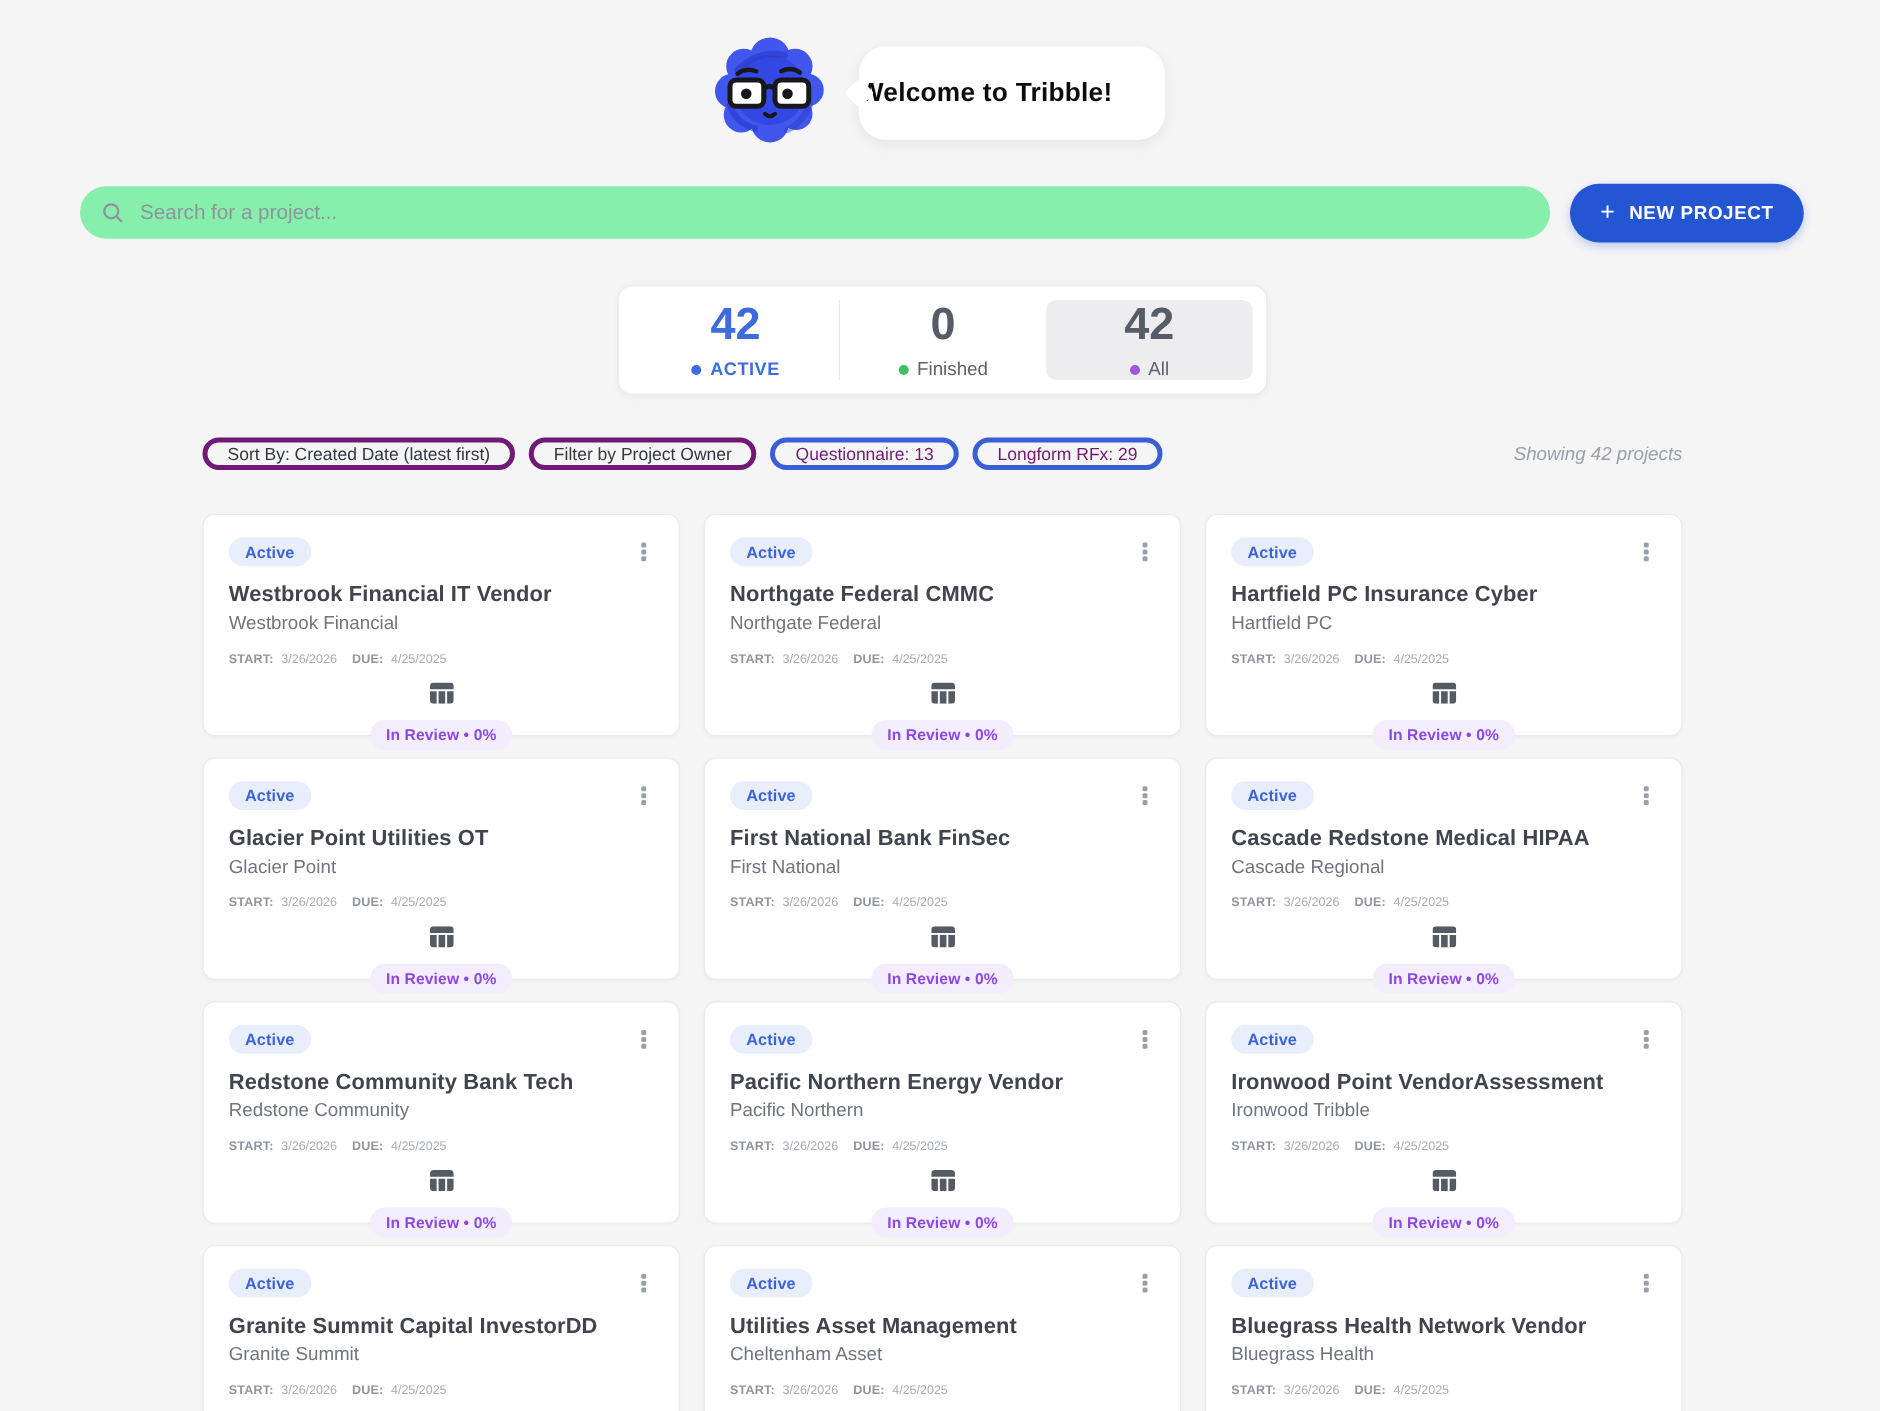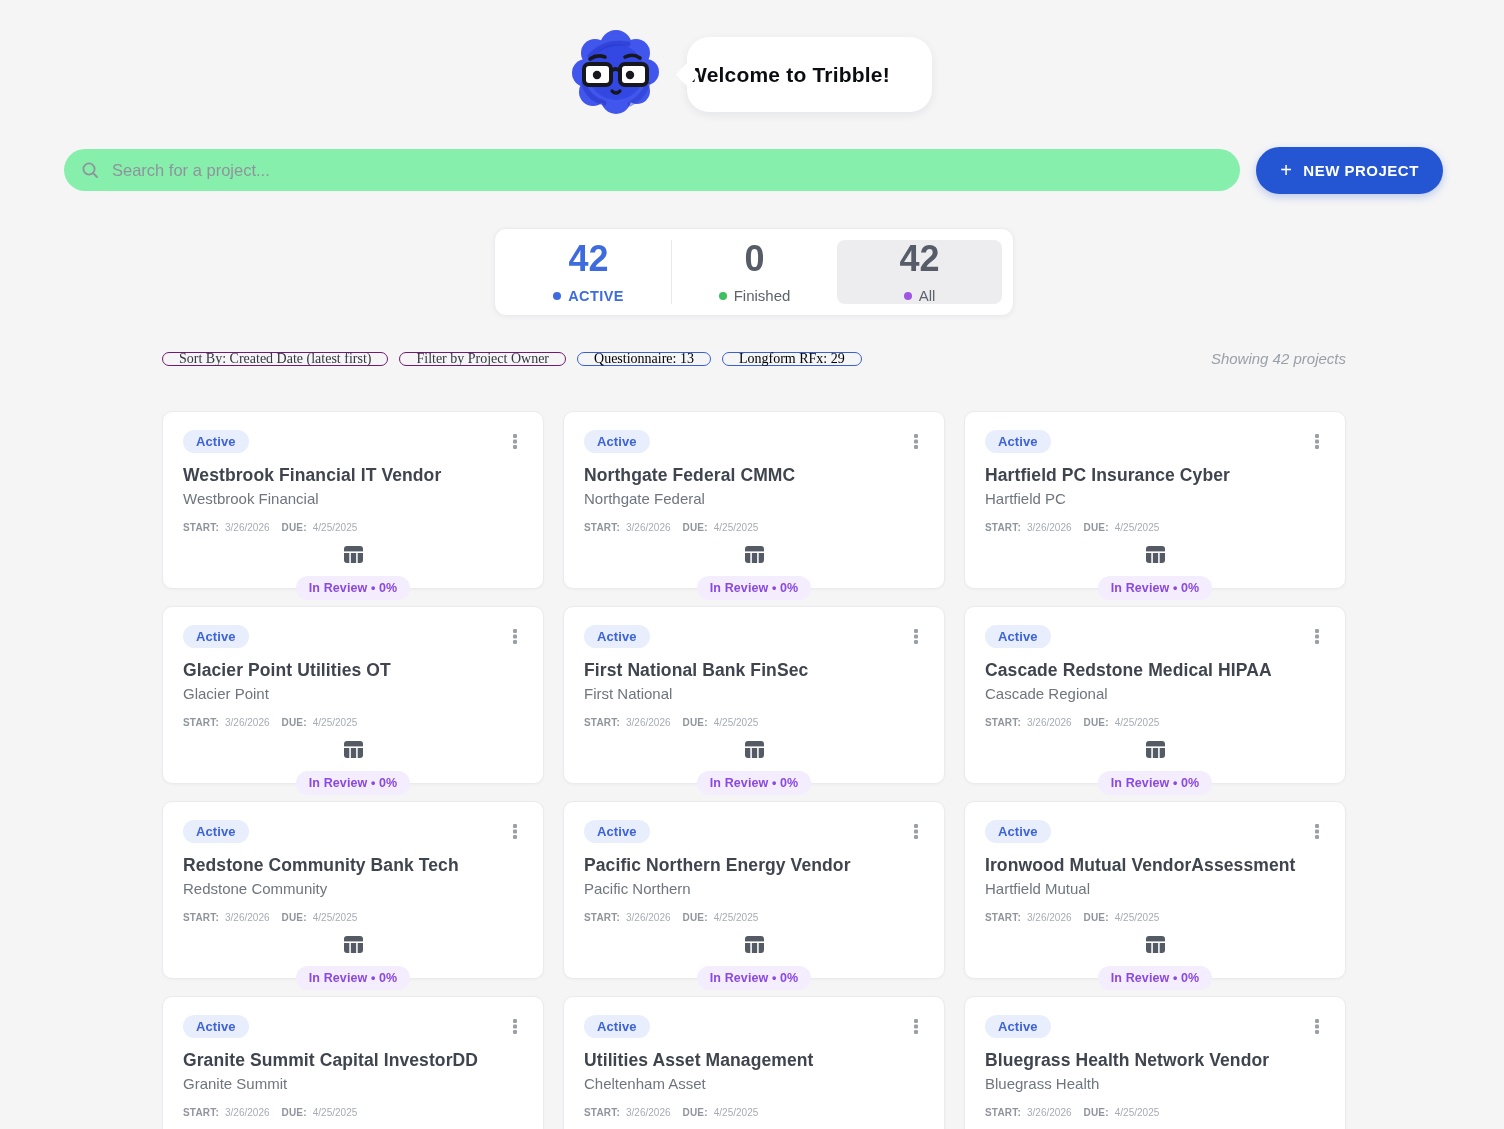--- a/index.html
+++ b/index.html
@@ -66,26 +66,26 @@
   .stat-blue .stat-value { color:#3e6bdd; }
   .stat-blue .stat-label-row { color:#3e6bdd; font-weight:700; font-size:14.5px; letter-spacing:.4px; }
   .dot { width:8px; height:8px; border-radius:50%; flex:none; }
 
   
   .filter-row {
     position:absolute; left:162px; top:350px; width:1184px;
     display:flex; align-items:center; gap:11px;
   }
   .pill-btn {
-    height:14px; padding:0 16px; border-radius:15px;
-    border:1px solid #701a75; background:transparent; cursor:pointer;
-    font-family:Liberation Serif, serif; font-size:14px; color:#33373e;
+    height:26px; padding:0 16px; border-radius:15px;
+    border:4px solid #701a75; background:transparent; cursor:pointer;
+    font-family:Liberation Sans, sans-serif; font-size:14px; color:#33373e;
     display:flex; align-items:center; white-space:nowrap;
   }
-  .pill-btn-blue { border-color:#3a5fd5; color:#000000; }
+  .pill-btn-blue { border-color:#3a5fd5; color:#701a75; }
   .showing-label { margin-left:auto; font-style:italic; font-size:15px; color:#9ba0a8; }
 
   
   .grid {
     position:absolute; left:162px; top:411px; width:1184px;
     display:grid; grid-template-columns:repeat(3,1fr);
     column-gap:19px; row-gap:17px;
   }
   .card {
     height:178px; background:#fff; border:1px solid #ebebee; border-radius:10px;
@@ -473,22 +473,22 @@
       <span class="progress-pill">In Review • 0%</span>
     </div>
   </div>
     <div class="card">
     <div class="card-top">
       <span class="badge">Active</span>
       <span class="kebab">
           <i></i>
         </span>
     </div>
-    <div class="card-title">Ironwood Mutual VendorAssessment</div>
-    <div class="card-subtitle">Hartfield Mutual</div>
+    <div class="card-title">Ironwood Point VendorAssessment</div>
+    <div class="card-subtitle">Ironwood Tribble</div>
     <div class="card-dates">
       <span class="dlabel">START:</span>
       <span>3/26/2026</span>
       <span class="dlabel dlabel-due">DUE:</span>
       <span>4/25/2025</span>
     </div>
     <div class="card-bottom">
       <span class="table-icon">
         <svg width="19" height="17" viewBox="0 0 19 17">
           <defs>

